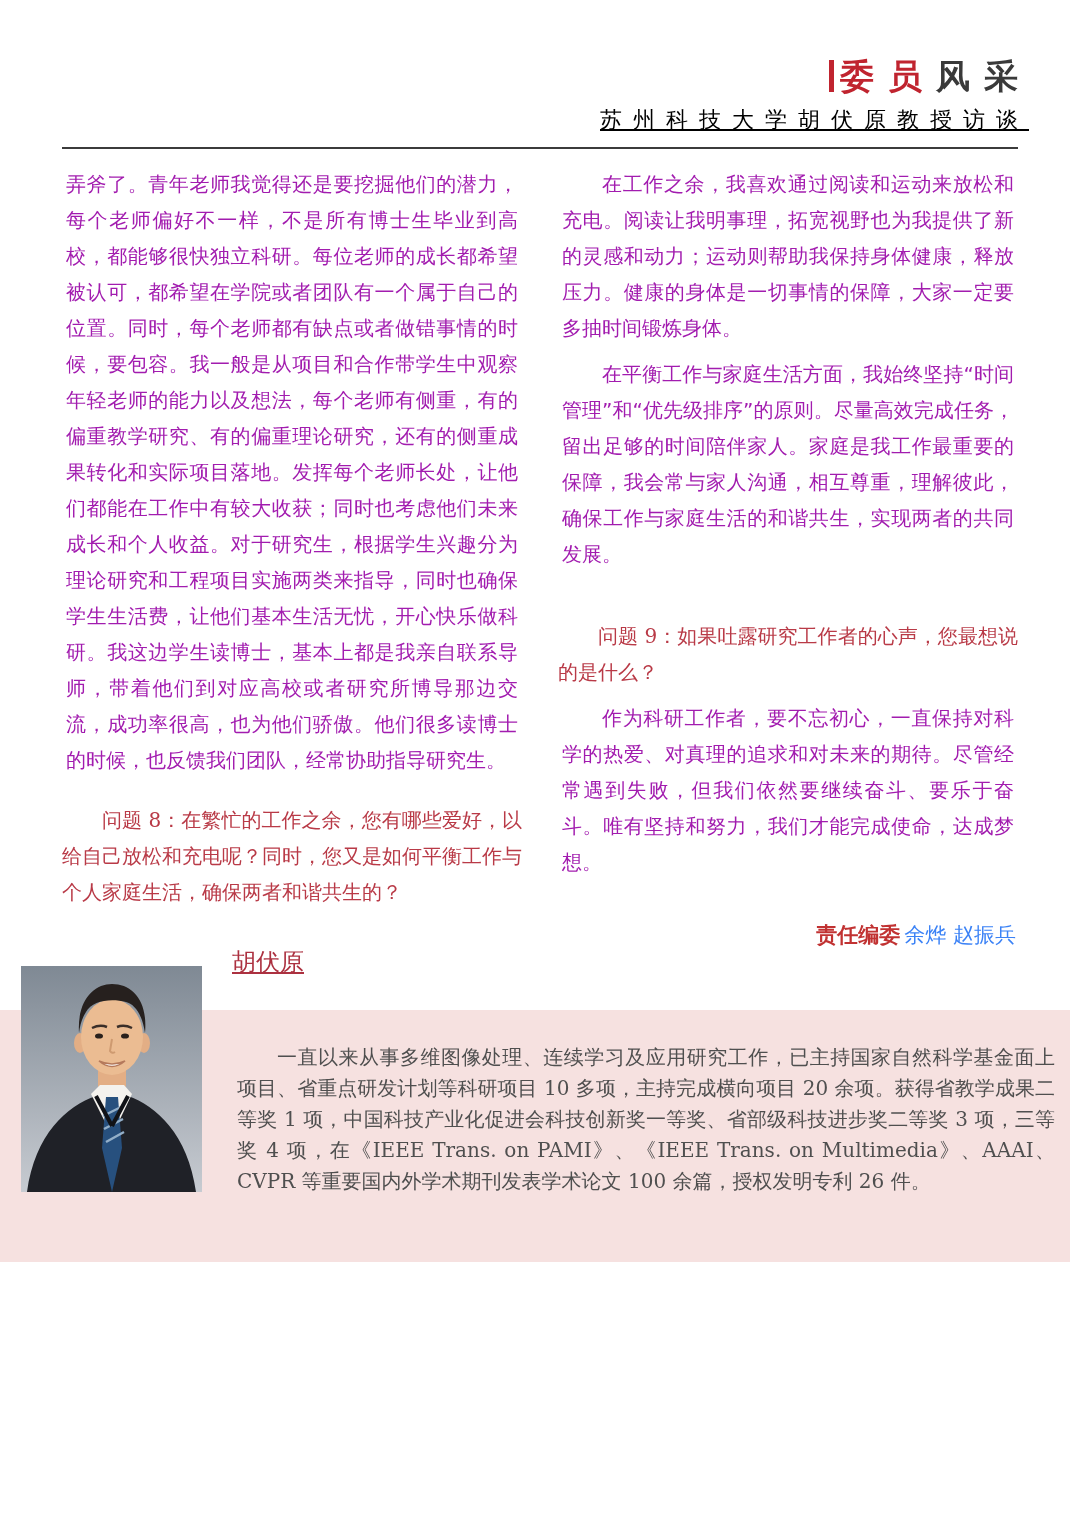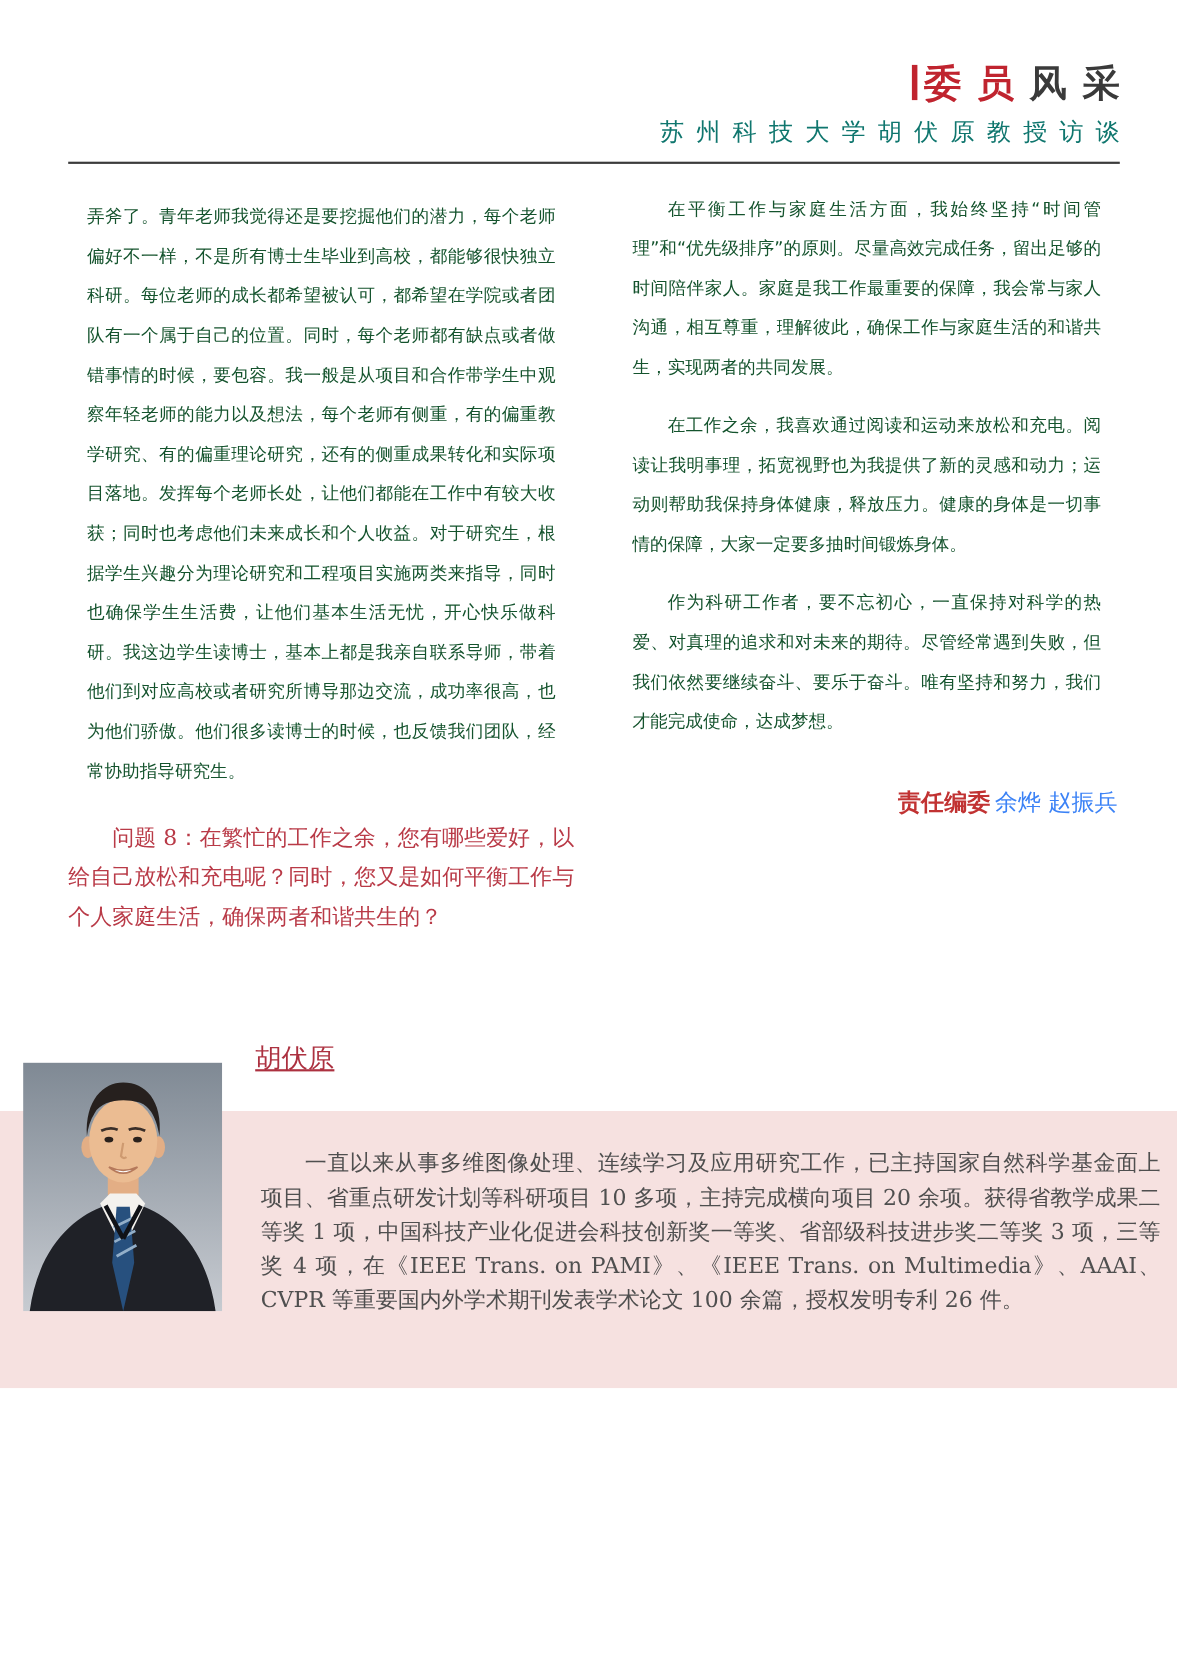--- a/index.html
+++ b/index.html
@@ -32,24 +32,25 @@
     height: 32px;
     background: #C0242F;
     vertical-align: -4px;
     margin-right: 6px;
   }
   .t-red  { color: #C0242F; letter-spacing: 14px; }
   .t-dark { color: #3A3A3A; letter-spacing: 14px; margin-right: -14px; }
   .masthead-sub {
     margin-top: 9px;
     font-size: 22px;
-    color: #0f766e;
+    color: #000000;
     letter-spacing: 11px;
     margin-right: -11px;
     white-space: nowrap;
+    text-decoration: underline;
   }
 
   
   .rule {
     position: absolute;
     top: 147px;
     left: 62px;
     width: 956px;
     height: 2px;
     background: #3B3B3B;
@@ -59,24 +60,24 @@
   .columns {
     position: absolute;
     top: 162px;
     left: 62px;
     width: 956px;
     display: flex;
     gap: 36px;
   }
   .col { width: 460px; }
   .body-p {
-    margin: 17px;
-    font-size: 16px;
+    margin: 4px;
+    font-size: 20px;
     line-height: 36px;
-    color: #14532d;
+    color: #a21caf;
     text-align: justify;
     text-justify: inter-ideograph;
     text-indent: 2em;
   }
   .no-indent { text-indent: 0; }
   .question {
     margin: 24px 0 0 0;
     font-family: "DejaVu Serif", serif;
     font-size: 20px;
     line-height: 36px;
@@ -179,22 +180,23 @@
   </header>
 
   <div class="rule"></div>
 
   <main class="columns">
     <section class="col">
       <p class="body-p no-indent">弄斧了。青年老师我觉得还是要挖掘他们的潜力，每个老师偏好不一样，不是所有博士生毕业到高校，都能够很快独立科研。每位老师的成长都希望被认可，都希望在学院或者团队有一个属于自己的位置。同时，每个老师都有缺点或者做错事情的时候，要包容。我一般是从项目和合作带学生中观察年轻老师的能力以及想法，每个老师有侧重，有的偏重教学研究、有的偏重理论研究，还有的侧重成果转化和实际项目落地。发挥每个老师长处，让他们都能在工作中有较大收获；同时也考虑他们未来成长和个人收益。对于研究生，根据学生兴趣分为理论研究和工程项目实施两类来指导，同时也确保学生生活费，让他们基本生活无忧，开心快乐做科研。我这边学生读博士，基本上都是我亲自联系导师，带着他们到对应高校或者研究所博导那边交流，成功率很高，也为他们骄傲。他们很多读博士的时候，也反馈我们团队，经常协助指导研究生。</p>
       <p class="question">问题 8：在繁忙的工作之余，您有哪些爱好，以给自己放松和充电呢？同时，您又是如何平衡工作与个人家庭生活，确保两者和谐共生的？</p>
     </section>
     <section class="col">
+      <p class="body-p">在工作之余，我喜欢通过阅读和运动来放松和充电。阅读让我明事理，拓宽视野也为我提供了新的灵感和动力；运动则帮助我保持身体健康，释放压力。健康的身体是一切事情的保障，大家一定要多抽时间锻炼身体。</p>
       <p class="body-p p2">在平衡工作与家庭生活方面，我始终坚持“时间管理”和“优先级排序”的原则。尽量高效完成任务，留出足够的时间陪伴家人。家庭是我工作最重要的保障，我会常与家人沟通，相互尊重，理解彼此，确保工作与家庭生活的和谐共生，实现两者的共同发展。</p>
-      <p class="body-p">在工作之余，我喜欢通过阅读和运动来放松和充电。阅读让我明事理，拓宽视野也为我提供了新的灵感和动力；运动则帮助我保持身体健康，释放压力。健康的身体是一切事情的保障，大家一定要多抽时间锻炼身体。</p>
+      <p class="question q9">问题 9：如果吐露研究工作者的心声，您最想说的是什么？</p>
       <p class="body-p answer">作为科研工作者，要不忘初心，一直保持对科学的热爱、对真理的追求和对未来的期待。尽管经常遇到失败，但我们依然要继续奋斗、要乐于奋斗。唯有坚持和努力，我们才能完成使命，达成梦想。</p>
       <p class="editor-line">
         <span class="editor-label">责任编委</span><span class="editor-names">余烨 赵振兵</span>
       </p>
     </section>
   </main>
 
   <div class="pink-box"></div>
 
   <h2 class="profile-name">胡伏原</h2>

